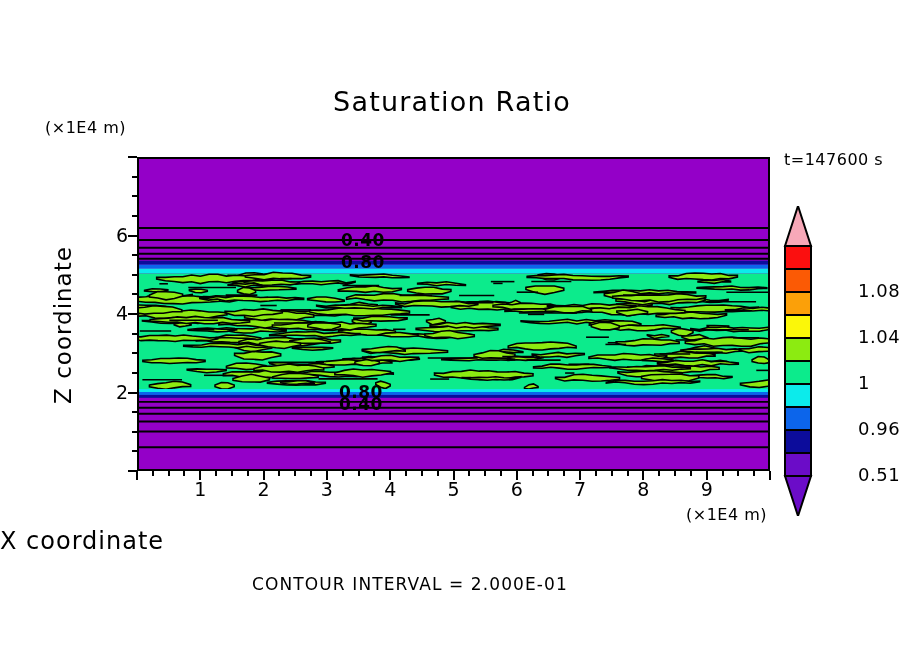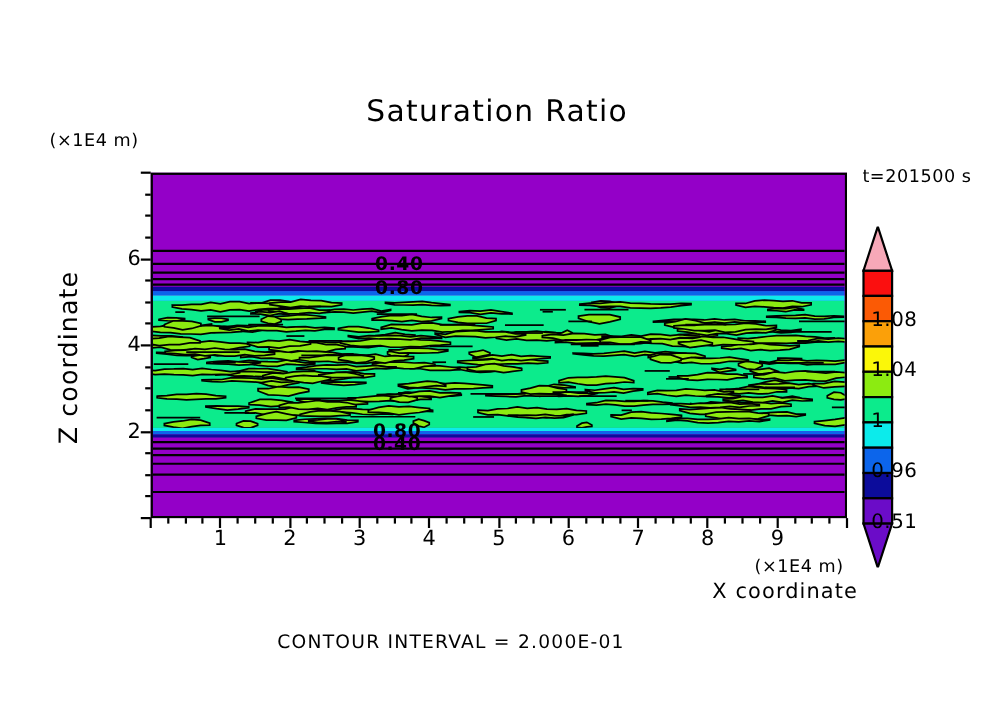--- a/index.html
+++ b/index.html
@@ -19,22 +19,22 @@
   #y-unit-label{
     left:45px;top:118px;font-size:16px;color:#000;letter-spacing:0.5px;
   }
   #x-unit-label{
     left:686px;top:505px;font-size:16px;color:#000;letter-spacing:0.5px;
   }
   #time-label{
     left:784px;top:150px;font-size:16px;color:#000;letter-spacing:0.5px;
   }
   #x-axis-title{
-    left:0;top:527px;width:780px;text-align:right;
-    font-size:19px;letter-spacing:1px;color:#000;
+    left:0;top:527px;width:780px;text-align:left;
+    font-size:24px;letter-spacing:1px;color:#000;
   }
   #y-axis-title{
     left:-62px;top:312px;width:250px;text-align:center;
     font-size:23px;letter-spacing:1px;color:#000;
     transform:rotate(-90deg);transform-origin:center center;
   }
   #contour-interval{
     left:0;top:574px;width:820px;text-align:center;
     font-size:17px;letter-spacing:1.1px;color:#000;
   }
@@ -56,37 +56,37 @@
   }
   .xtick-major{background:#000;width:2px;height:9px;top:471px;}
   .xtick-minor{background:#000;width:2px;height:5px;top:471px;}
   .ytick-major{background:#000;width:9px;height:2px;left:128px;}
   .ytick-minor{background:#000;width:5px;height:2px;left:132px;}
 
   
   #colorbar{left:783px;top:206px;width:30px;height:310px;}
   #colorbar svg{display:block;}
   .cbar-label{
-    font-size:18px;color:#000;left:792px;letter-spacing:0.5px;
+    font-size:18px;color:#000;left:858px;letter-spacing:0.5px;
   }
 
   
   .contour-label{
     font-size:17px;color:#000;font-weight:700;letter-spacing:0.5px;
     font-family:"DejaVu Sans", sans-serif;
   }
 </style>
 </head>
 <body>
 
 <div class="abs" id="plot-title">Saturation Ratio</div>
 
 <div class="abs" id="y-unit-label">(×1E4 m)</div>
 <div class="abs" id="x-unit-label">(×1E4 m)</div>
-<div class="abs" id="time-label">t=201500 s</div>
+<div class="abs" id="time-label">t=147600 s</div>
 
 <div class="abs" id="x-axis-title">X coordinate</div>
 <div class="abs" id="y-axis-title">Z coordinate</div>
 
 <div class="abs" id="contour-interval">CONTOUR INTERVAL = 2.000E-01</div>
 
 <div class="abs" id="plot-frame">
   <svg id="contour-canvas" viewBox="0 0 633 314" preserveAspectRatio="none">
 
     <rect x="0" y="0" width="633" height="314" fill="#9400c8"></rect>

